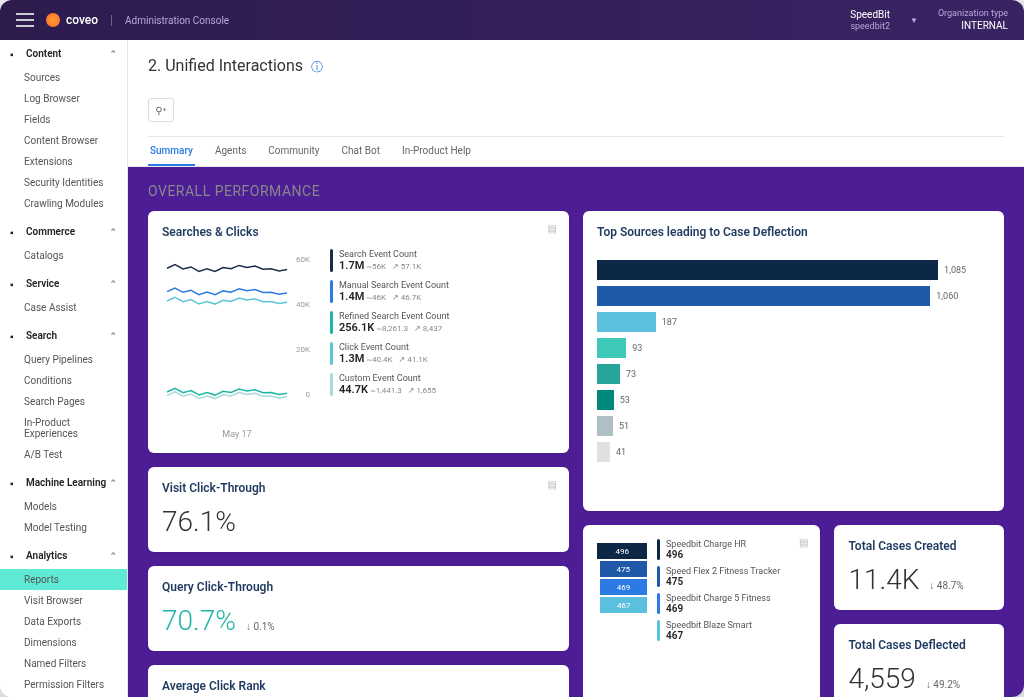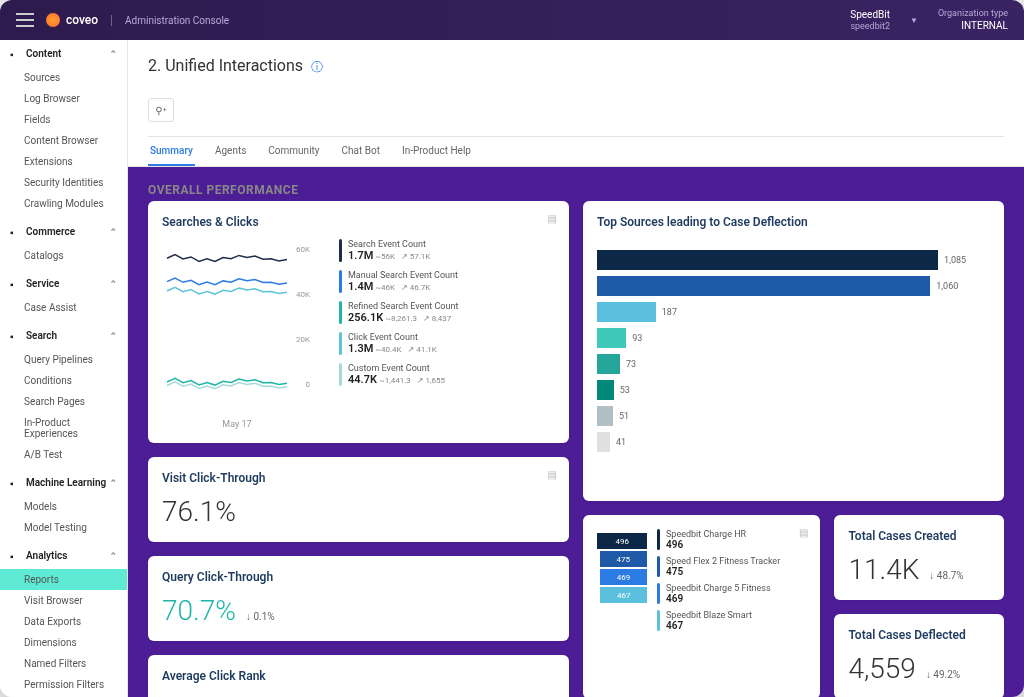--- a/index.html
+++ b/index.html
@@ -27,29 +27,29 @@
 .main { flex: 1; overflow-y: auto; background: #4c1d95; }
 .page-header { background: #fff; padding: 16px 20px 0 20px; border-bottom: 1px solid #e5e5e8; }
 .page-title { font-size: 16px; font-weight: 400; color: #333; margin-bottom: 16px; }
 .page-title .help { color: #2c7be5; font-size: 12px; margin-left: 4px; cursor: pointer; }
 .filter-row { padding: 6px 0; }
 .filter-btn { width: 26px; height: 24px; border: 1px solid #ddd; background: #fff; border-radius: 3px; display: inline-flex; align-items: center; justify-content: center; cursor: pointer; font-size: 10px; color: #666; }
 .tabs { display: flex; gap: 18px; border-top: 1px solid #e5e5e8; margin-top: 8px; }
 .tab { padding: 8px 2px; font-size: 10px; color: #666; cursor: pointer; border-bottom: 2px solid transparent; }
 .tab.active { color: #2c7be5; border-bottom-color: #2c7be5; font-weight: 500; }
 .content { padding: 16px 20px; }
-.section-label { font-size: 12px; font-weight: 700; color: #888; letter-spacing: 0.5px; margin-bottom: 4px; }
+.section-label { font-size: 14px; font-weight: 400; color: #888; letter-spacing: 0.5px; margin-bottom: 12px; }
 .grid { display: grid; grid-template-columns: 1fr 1fr; gap: 14px; }
 .card { background: #fff; border-radius: 6px; padding: 14px; box-shadow: 0 1px 3px rgba(0,0,0,0.06); position: relative; }
 .card-title { font-size: 12px; font-weight: 600; color: #1e3a5f; margin-bottom: 10px; }
 .card-menu { position: absolute; top: 12px; right: 12px; color: #bbb; font-size: 10px; cursor: pointer; }
 .left-col { display: flex; flex-direction: column; gap: 14px; }
 .right-col { display: flex; flex-direction: column; gap: 14px; }
 
-.sc-wrap { display: flex; gap: 27px; }
+.sc-wrap { display: flex; gap: 18px; }
 .sc-chart { width: 150px; }
 .sc-svg { width: 100%; height: 160px; }
 .sc-xaxis { text-align: center; font-size: 9px; color: #999; margin-top: 16px; }
 .sc-legend { flex: 1; font-size: 9px; }
 .sc-leg-item { display: flex; gap: 6px; margin-bottom: 8px; }
 .sc-leg-bar { width: 3px; border-radius: 2px; }
 .sc-leg-text .name { color: #555; font-size: 9px; }
 .sc-leg-text .val { font-size: 11px; font-weight: 600; color: #222; }
 .sc-leg-text .delta { font-size: 8px; color: #888; }
 

